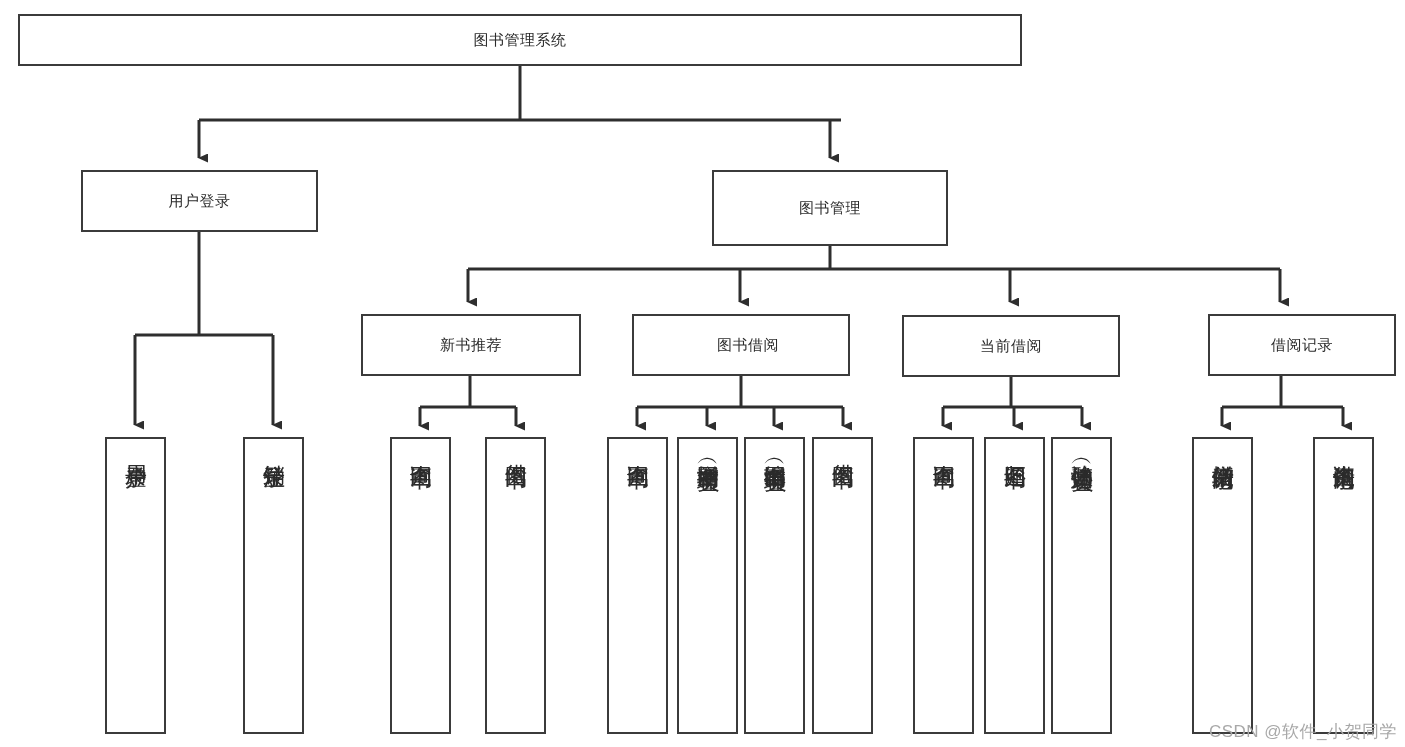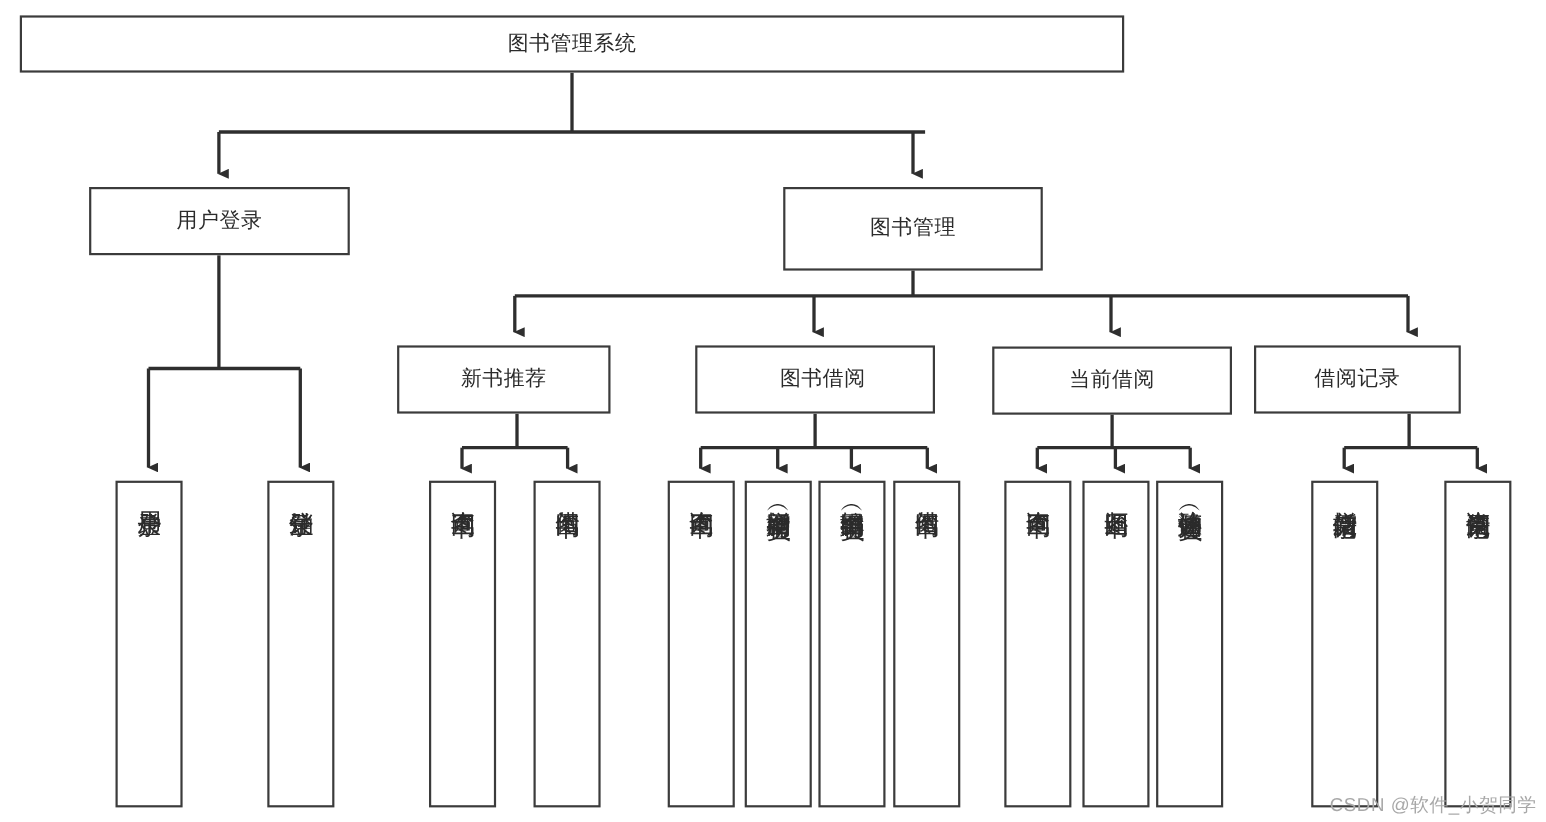--- a/index.html
+++ b/index.html
@@ -30,21 +30,21 @@
     position: absolute;
     box-sizing: border-box;
     background: #ffffff;
     border: 2px solid #3b3b3b;
     display: flex;
     align-items: center;
     justify-content: center;
     color: #2b2b2b;
   }
   .node .label {
-    font-size: 19px;
+    font-size: 15px;
     line-height: 1.18;
     letter-spacing: 0.5px;
     white-space: nowrap;
   }
   .node.leaf {
     align-items: flex-start;
     padding-top: 8px;
   }
   .node.leaf .label {
     writing-mode: vertical-rl;
@@ -126,30 +126,30 @@
     <span class="label">图书管理系统</span>
   </div>
 
   <div class="node" id="n-l2-0" style="left: 81px; top: 170px; width: 237px; height: 62px; border-color: rgb(59, 59, 59); color: rgb(43, 43, 43);">
     <span class="label">用户登录</span>
   </div>
   <div class="node" id="n-l2-1" style="left: 712px; top: 170px; width: 236px; height: 76px; border-color: rgb(59, 59, 59); color: rgb(43, 43, 43);">
     <span class="label">图书管理</span>
   </div>
 
-  <div class="node" id="n-l3-0" style="left: 361px; top: 314px; width: 194px; height: 62px; border-color: rgb(59, 59, 59); color: rgb(43, 43, 43);">
+  <div class="node" id="n-l3-0" style="left: 361px; top: 314px; width: 220px; height: 62px; border-color: rgb(59, 59, 59); color: rgb(43, 43, 43);">
     <span class="label">新书推荐</span>
   </div>
   <div class="node" id="n-l3-1" style="left: 632px; top: 314px; width: 218px; height: 62px; border-color: rgb(59, 59, 59); color: rgb(43, 43, 43); padding-left: 14px;">
     <span class="label">图书借阅</span>
   </div>
   <div class="node" id="n-l3-2" style="left: 902px; top: 315px; width: 218px; height: 62px; border-color: rgb(59, 59, 59); color: rgb(43, 43, 43);">
     <span class="label">当前借阅</span>
   </div>
-  <div class="node" id="n-l3-3" style="left: 1140px; top: 314px; width: 188px; height: 62px; border-color: rgb(59, 59, 59); color: rgb(43, 43, 43);">
+  <div class="node" id="n-l3-3" style="left: 1208px; top: 314px; width: 188px; height: 62px; border-color: rgb(59, 59, 59); color: rgb(43, 43, 43);">
     <span class="label">借阅记录</span>
   </div>
 
   <div class="node leaf" id="n-lf-0" style="left: 105px; top: 437px; width: 61px; height: 297px; border-color: rgb(59, 59, 59); color: rgb(43, 43, 43);">
     <span class="label">用户登录</span>
   </div>
   <div class="node leaf" id="n-lf-1" style="left: 243px; top: 437px; width: 61px; height: 297px; border-color: rgb(59, 59, 59); color: rgb(43, 43, 43);">
     <span class="label">注销登录</span>
   </div>
   <div class="node leaf" id="n-lf-2" style="left: 390px; top: 437px; width: 61px; height: 297px; border-color: rgb(59, 59, 59); color: rgb(43, 43, 43);">

